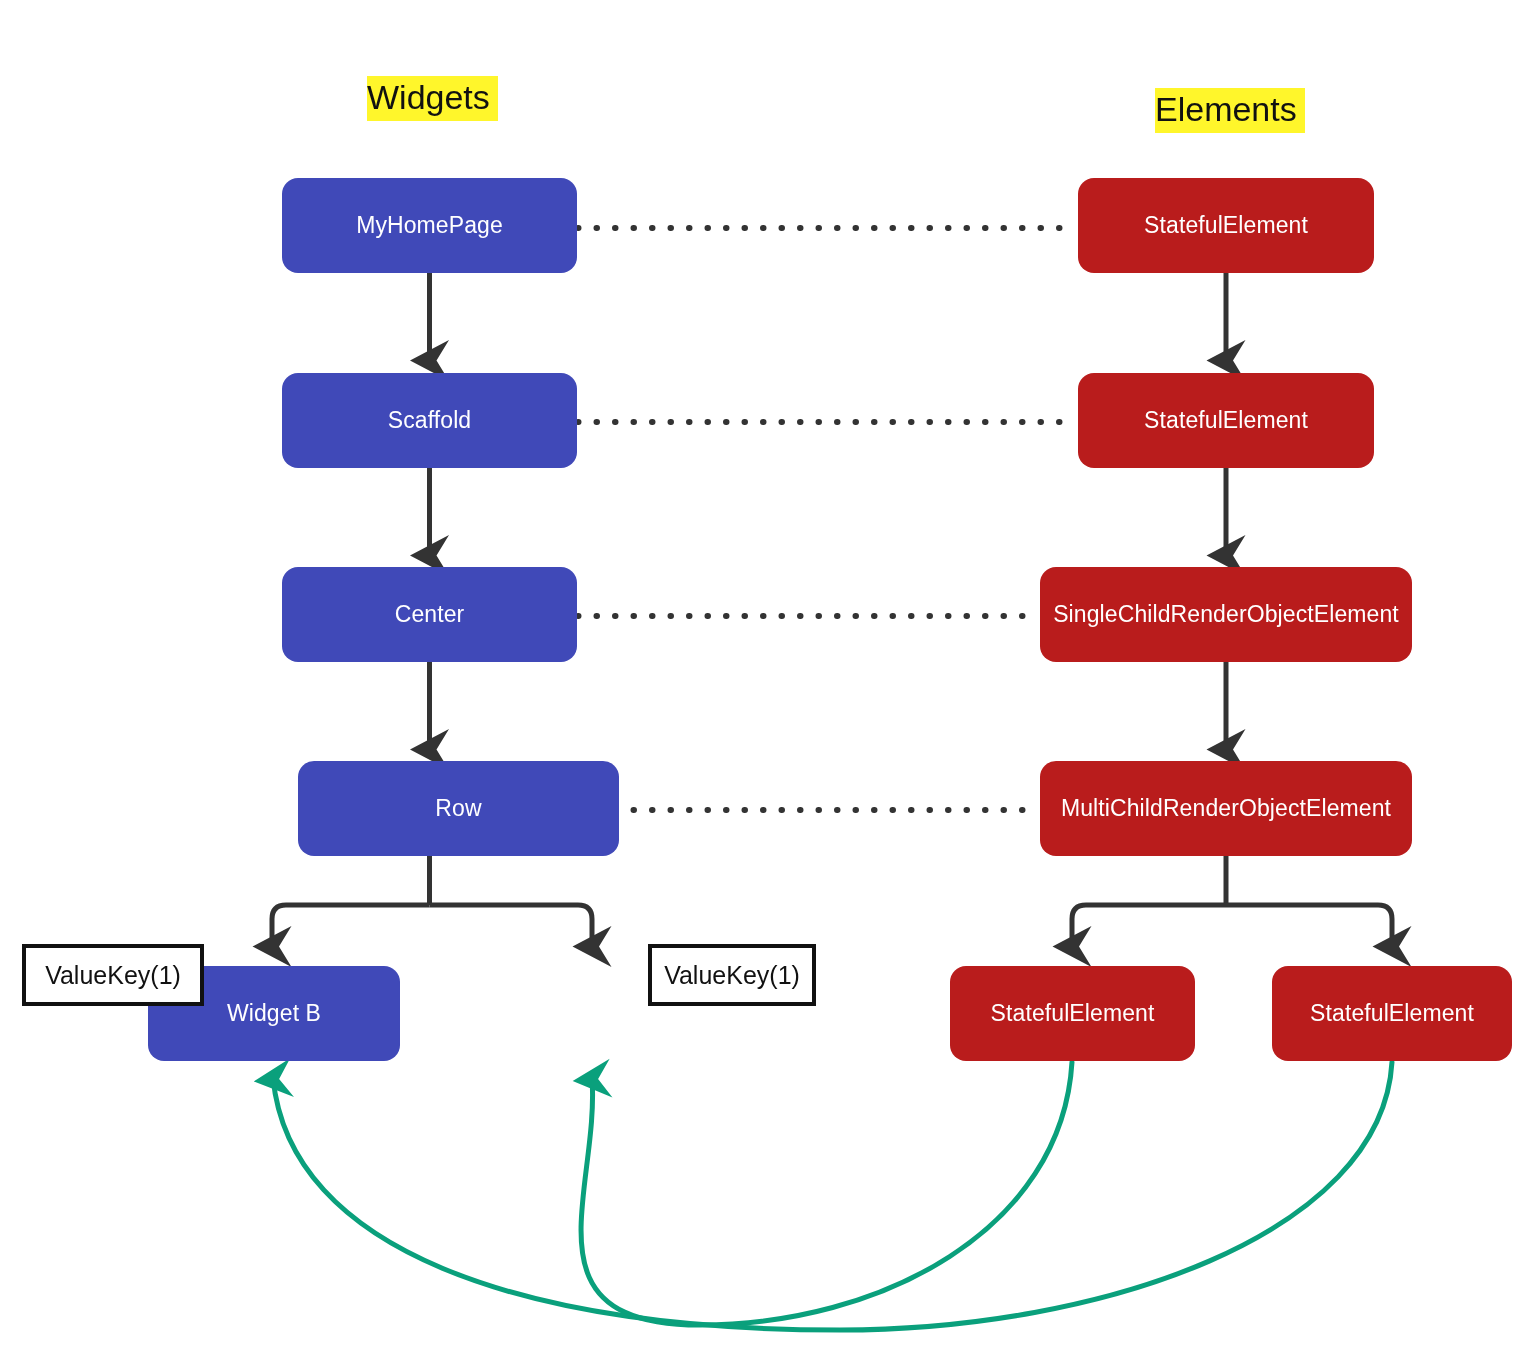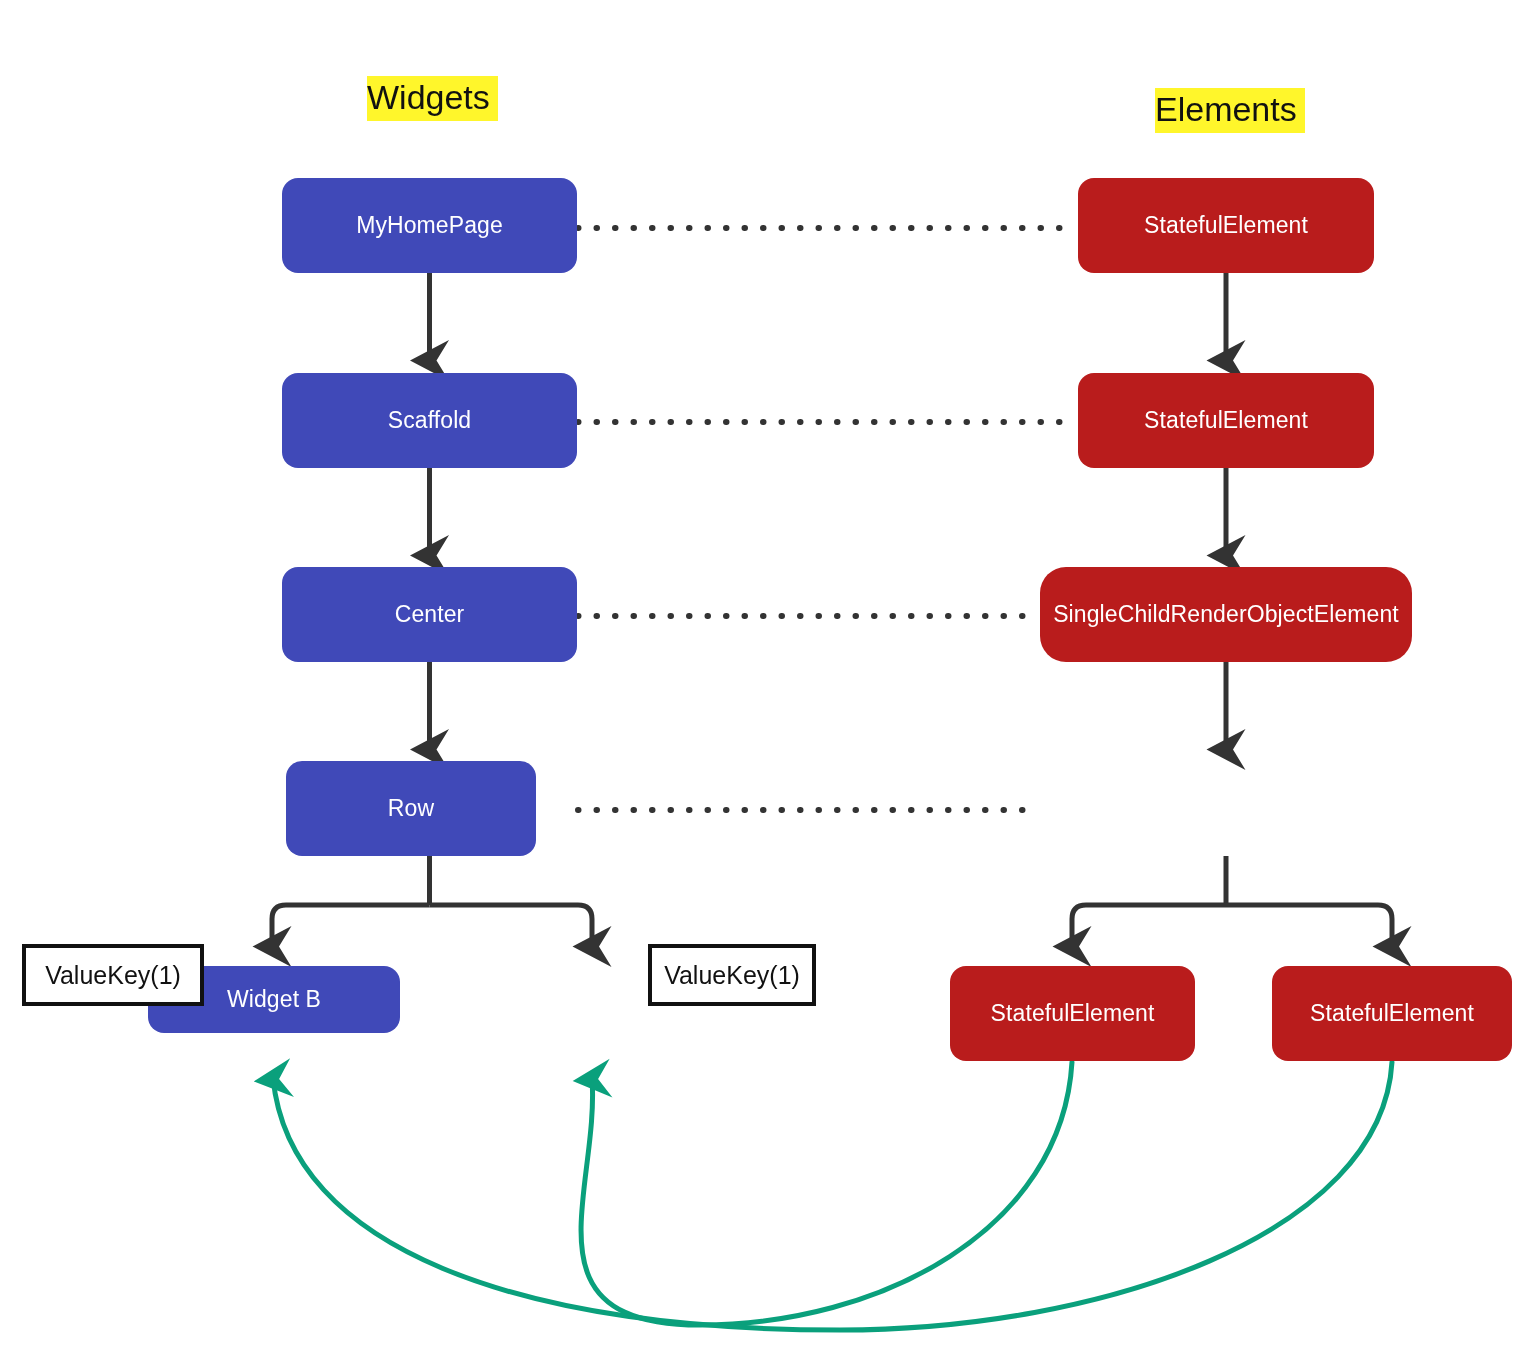--- a/index.html
+++ b/index.html
@@ -114,25 +114,26 @@
       <path marker-end="url(#arrowTeal)" d="M1392,1062 C1382,1235 1100,1330 840,1330 C520,1330 290,1250 273,1078"></path>
     </g>
   </svg>
 
   <div class="col-title" style="left:367px; top:76px;">Widgets</div>
   <div class="col-title" style="left:1155px; top:88px;">Elements</div>
 
   <div class="node widget" style="left:282px; top:178px; width:295px; height:95px;">MyHomePage</div>
   <div class="node widget" style="left:282px; top:373px; width:295px; height:95px;">Scaffold</div>
   <div class="node widget" style="left:282px; top:567px; width:295px; height:95px;">Center</div>
-  <div class="node widget" style="left:286px; top:761px; width:250px; height:95px;">Row</div>
-  <div class="node widget" style="left:148px; top:966px; width:252px; height:67px;">Widget B</div>
+  <div class="node widget" style="left:298px; top:761px; width:321px; height:95px;">Row</div>
+  <div class="node widget" style="left:148px; top:966px; width:252px; height:95px;">Widget B</div>
 
   <div class="node element" style="left:1078px; top:178px; width:296px; height:95px;">StatefulElement</div>
   <div class="node element" style="left:1078px; top:373px; width:296px; height:95px;">StatefulElement</div>
-  <div class="node element" style="left:1040px; top:567px; width:372px; height:95px;border-radius:26px;">SingleChildRenderObjectElement</div>
+  <div class="node element" style="left:1040px; top:567px; width:372px; height:95px;">SingleChildRenderObjectElement</div>
+  <div class="node element" style="left:1040px; top:761px; width:372px; height:95px;">MultiChildRenderObjectElement</div>
   <div class="node element" style="left:950px; top:966px; width:245px; height:95px;">StatefulElement</div>
   <div class="node element" style="left:1272px; top:966px; width:240px; height:95px;">StatefulElement</div>
 
   <div class="keybox" style="left:22px; top:944px; width:182px; height:62px;">ValueKey(1)</div>
   <div class="keybox" style="left:648px; top:944px; width:168px; height:62px;">ValueKey(1)</div>
 
 </div>
 
 </body></html>

